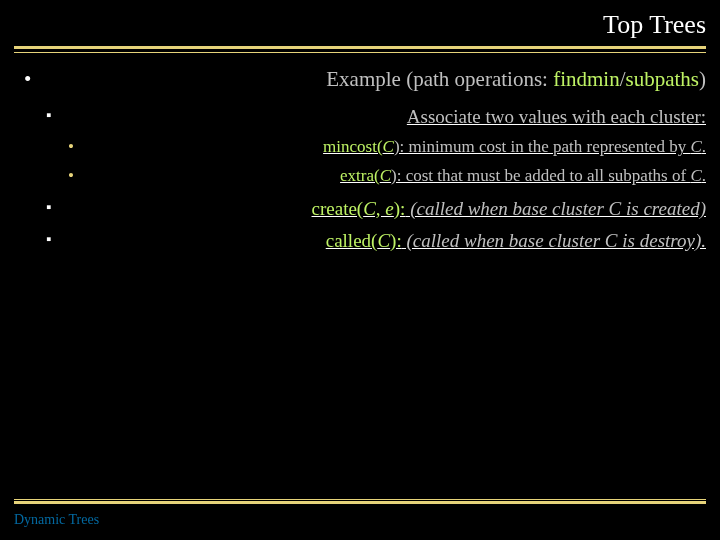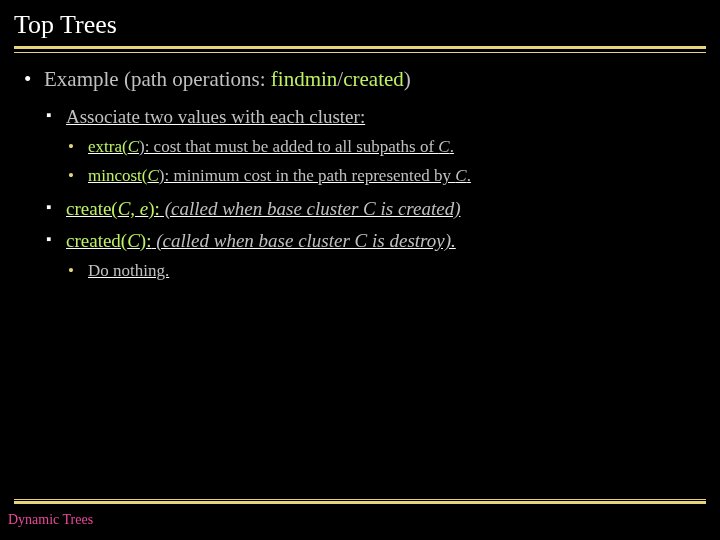--- a/index.html
+++ b/index.html
@@ -8,20 +8,21 @@
     background: #000;
     color: #fff;
     font-family: Georgia, 'Times New Roman', serif;
     position: relative;
   }
   .slide {
     width: 720px;
     height: 540px;
     padding: 10px 14px 5px 14px;
     position: relative;
+    text-align: right;
   }
   .title {
     font-size: 26px;
     font-weight: normal;
     color: #fff;
     padding-bottom: 6px;
   }
   .title-rule {
     border: none;
     border-top: 3px solid #e6d37a;
@@ -101,65 +102,60 @@
   }
   .footer-rule2 {
     position: absolute;
     left: 14px; right: 14px;
     bottom: 36px;
     border: none;
     border-top: 3px solid #e6d37a;
   }
   .footer {
     position: absolute;
-    left: 8px;
+    left: 14px;
     bottom: 12px;
     font-size: 14px;
-    color: #ec4899;
+    color: #0369a1;
   }
 </style>
 </head>
 <body>
 
 <div class="slide">
   <div class="title">Top Trees</div>
   <hr class="title-rule">
   <hr class="title-rule2">
 
   <div class="content">
     <ul class="lvl1">
       <li>
-        <span class="ctext">Example (path operations: </span><span class="hl">findmin</span><span class="ctext">/</span><span class="hl">created</span><span class="ctext">)</span>
+        <span class="ctext">Example (path operations: </span><span class="hl">findmin</span><span class="ctext">/</span><span class="hl">subpaths</span><span class="ctext">)</span>
 
         <ul class="lvl2">
           <li>
             <span class="ctext">Associate two values with each cluster:</span>
             <ul class="lvl3">
               <li>
-                <span class="hl">extra(</span><span class="hl ital">C</span><span class="ctext">): cost that must be added to all subpaths of </span><span class="ctext ital">C</span><span class="ctext">.</span>
+                <span class="hl">mincost(</span><span class="hl ital">C</span><span class="ctext">): minimum cost in the path represented by </span><span class="ctext ital">C</span><span class="ctext">.</span>
               </li>
               <li>
-                <span class="hl">mincost(</span><span class="hl ital">C</span><span class="ctext">): minimum cost in the path represented by </span><span class="ctext ital">C</span><span class="ctext">.</span>
+                <span class="hl">extra(</span><span class="hl ital">C</span><span class="ctext">): cost that must be added to all subpaths of </span><span class="ctext ital">C</span><span class="ctext">.</span>
               </li>
             </ul>
           </li>
 
           <li>
             <span class="hl">create(</span><span class="hl ital">C, e</span><span class="hl">):</span><span class="ctext ital"> (called when base cluster C is created)</span>
             <ul class="lvl3">
             </ul>
           </li>
 
           <li>
-            <span class="hl">created(</span><span class="hl ital">C</span><span class="hl">):</span><span class="ctext ital"> (called when base cluster C is destroy).</span>
-            <ul class="lvl3">
-              <li>
-                <span class="ctext">Do nothing.</span>
-              </li>
-            </ul>
+            <span class="hl">called(</span><span class="hl ital">C</span><span class="hl">):</span><span class="ctext ital"> (called when base cluster C is destroy).</span>
           </li>
         </ul>
       </li>
     </ul>
   </div>
 
   <hr class="footer-rule">
   <hr class="footer-rule2">
   <div class="footer">Dynamic Trees</div>
 </div>

